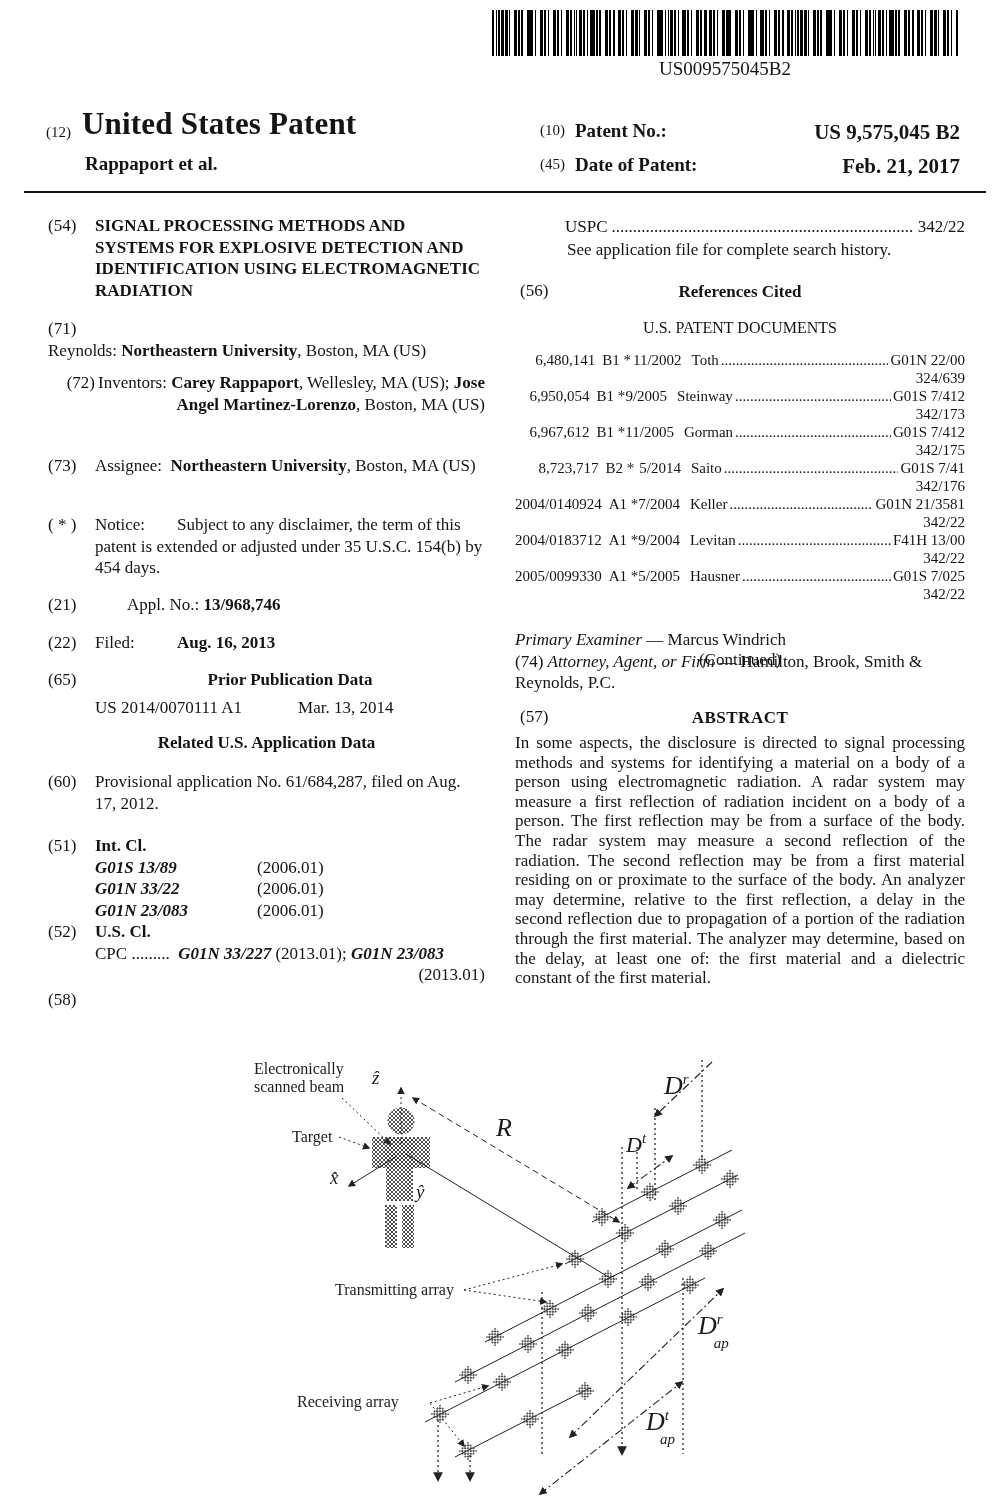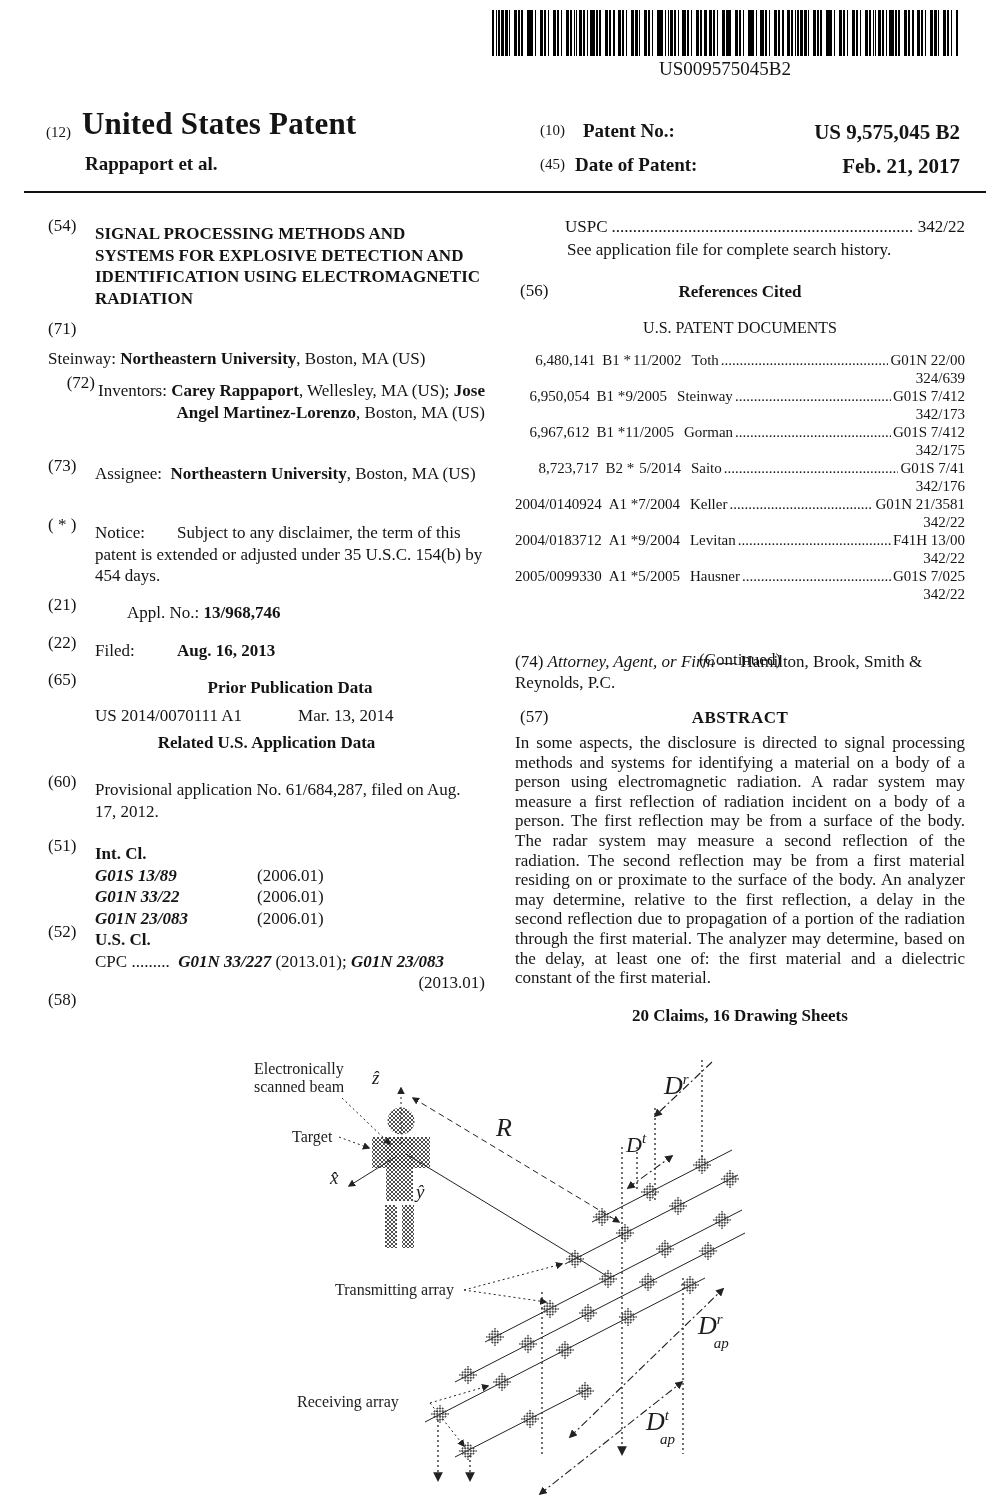--- a/index.html
+++ b/index.html
@@ -13,21 +13,21 @@
   .barcode{position:absolute;left:492px;top:10px;width:466px;height:46px;
     background:
       repeating-linear-gradient(90deg,#000 0 2px,rgba(0,0,0,0) 2px 4px,#000 4px 5px,rgba(0,0,0,0) 5px 9px,#000 9px 12px,rgba(0,0,0,0) 12px 13px),
       repeating-linear-gradient(90deg,rgba(0,0,0,0) 0 6px,#000 6px 8px,rgba(0,0,0,0) 8px 15px,#000 15px 16px,rgba(0,0,0,0) 16px 23px);}
   .barcode-text{position:absolute;left:492px;top:58px;width:466px;text-align:center;font-size:19px;}
   .hrule{position:absolute;left:24px;top:191px;width:962px;height:2px;background:#111;}
   .hnum{font-size:15px;vertical-align:2px;}
   
   .item{position:absolute;left:48px;width:437px;display:flex;font-size:17px;line-height:21.5px;}
   .item .n{flex:none;width:47px;}
-  .item .c{flex:1;margin-top:8px;}
+  .item .c{flex:1;}
   .lbl{display:inline-block;width:82px;}
   .ctitle{text-align:center;font-weight:bold;}
   .pubrow{display:flex;gap:56px;}
   .clsrow{display:flex;}
   .clsrow .code{width:162px;}
   .leader{flex:1 1 auto;overflow:hidden;white-space:nowrap;margin:0 4px;}
   .flexline{display:flex;}
   
   .rt{position:absolute;left:515px;width:450px;font-size:17px;line-height:21px;}
   .ctr{text-align:center;}
@@ -57,39 +57,39 @@
 
   <div class="barcode"></div>
   <div class="barcode-text">US009575045B2</div>
 
   <div class="abs" style="left:46px;top:124px;font-size:15px;">(12)</div>
   <div class="abs bd" style="left:82px;top:106px;font-size:31px;letter-spacing:0.2px;">United States Patent</div>
   <div class="abs bd" style="left:85px;top:153px;font-size:19px;">Rappaport et al.</div>
 
   <div class="abs" style="left:540px;top:120px;width:420px;">
     <span class="hnum">(10)</span>
-    <span class="bd" style="font-size:19px;margin-left:14px;">Patent No.:</span>
+    <span class="bd" style="font-size:19px;margin-left:6px;">Patent No.:</span>
     <span class="bd" style="font-size:21px;float:right;">US 9,575,045 B2</span>
   </div>
   <div class="abs" style="left:540px;top:154px;width:420px;">
     <span class="hnum">(45)</span>
     <span class="bd" style="font-size:19px;margin-left:6px;">Date of Patent:</span>
     <span class="bd" style="font-size:21px;float:right;">Feb. 21, 2017</span>
   </div>
 
   <div class="hrule"></div>
 
   <div class="item" style="top:215px;">
     <span class="n">(54)</span>
     <span class="c bd">SIGNAL PROCESSING METHODS AND SYSTEMS FOR EXPLOSIVE DETECTION AND IDENTIFICATION USING ELECTROMAGNETIC RADIATION</span>
   </div>
 
   <div class="item" style="top:318px;flex-direction:column;">
     <span class="n">(71)</span>
-    <span class="c"><span>Steinway:</span> <b>Northeastern University</b><span>, Boston, MA (US)</span></span>
+    <span class="c"><span>Reynolds:</span> <b>Northeastern University</b><span>, Boston, MA (US)</span></span>
   </div>
 
   <div class="item" style="top:372px;text-align:right;">
     <span class="n">(72)</span>
     <span class="c"><span>Inventors:</span> <b>Carey Rappaport</b><span>, Wellesley, MA (US); </span><b>Jose Angel Martinez-Lorenzo</b><span>, Boston, MA (US)</span></span>
   </div>
 
   <div class="item" style="top:455px;">
     <span class="n">(73)</span>
     <span class="c"><span>Assignee:</span>&nbsp;&nbsp;<b>Northeastern University</b><span>, Boston, MA (US)</span></span>
@@ -247,27 +247,27 @@
           <span class="pname">Hausner</span>
           <span class="pdots">..........................................................</span>
           <span class="pcls">G01S 7/025</span>
         </div>
       <div class="prow2">342/22</div>
     </div>
   </div>
 
   <div class="rt ctr" style="top:604px;margin-top:45px;">(Continued)</div>
 
+  <div class="rt" style="top:629px;"><span class="it">Primary Examiner</span><span> — Marcus Windrich</span></div>
   <div class="rt" style="top:651px;"><span>(74) </span><span class="it">Attorney, Agent, or Firm</span><span> — Hamilton, Brook, Smith &amp; Reynolds, P.C.</span></div>
 
   <div class="abs" style="left:520px;top:707px;font-size:17px;">(57)</div>
   <div class="rt ctr bd" style="top:707px;letter-spacing:0.5px;">ABSTRACT</div>
   <div class="rt just" style="top:733px;line-height:19.6px;">In some aspects, the disclosure is directed to signal processing methods and systems for identifying a material on a body of a person using electromagnetic radiation. A radar system may measure a first reflection of radiation incident on a body of a person. The first reflection may be from a surface of the body. The radar system may measure a second reflection of the radiation. The second reflection may be from a first material residing on or proximate to the surface of the body. An analyzer may determine, relative to the first reflection, a delay in the second reflection due to propagation of a portion of the radiation through the first material. The analyzer may determine, based on the delay, at least one of: the first material and a dielectric constant of the first material.</div>
 
-  <div class="rt ctr bd" style="top:1005px;">20 Claims, 16 Drawing Sheets</div>
 
   <div class="figwrap">
   <svg width="760" height="448" viewBox="0 0 760 448" xmlns="http://www.w3.org/2000/svg">
     <defs>
       <pattern id="xh" width="4" height="4" patternUnits="userSpaceOnUse">
         <path d="M0 0L4 4M4 0L0 4" stroke="#3a3a3a" stroke-width="0.9"></path>
       </pattern>
       <marker id="ah" viewBox="0 0 10 10" refX="8" refY="5" markerWidth="7.5" markerHeight="7.5" orient="auto-start-reverse">
         <path d="M0 0L10 5L0 10z" fill="#222"></path>
       </marker>

